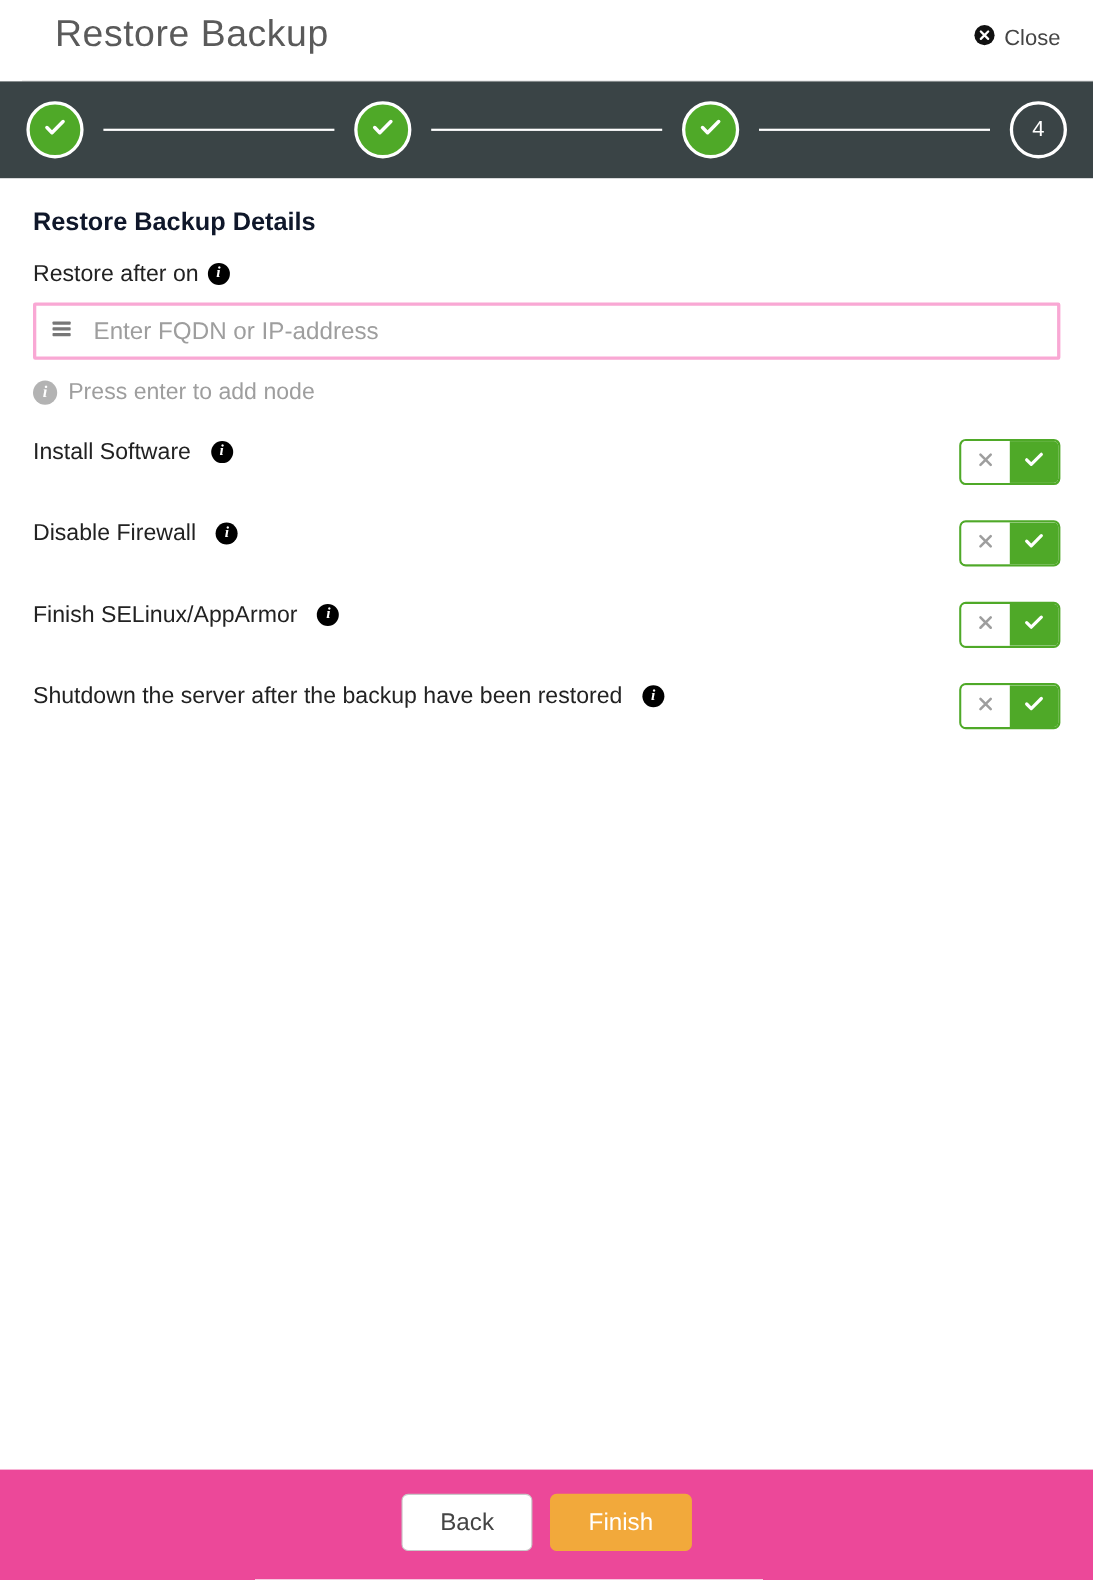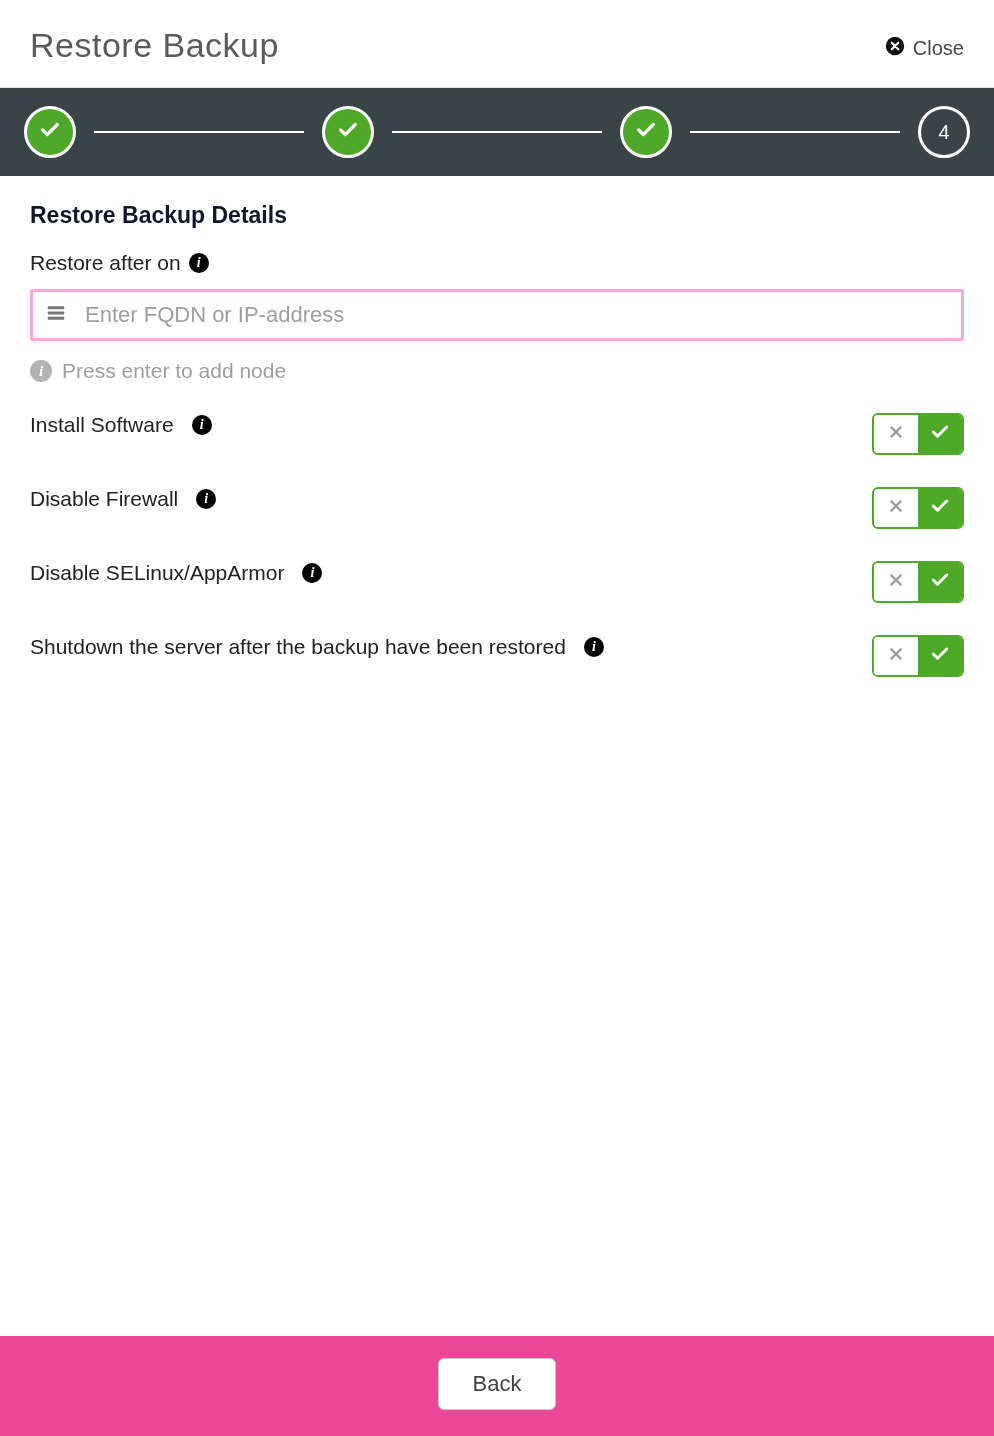--- a/index.html
+++ b/index.html
@@ -10,22 +10,23 @@
     width: 994px;
     height: 1436px;
     display: flex;
     flex-direction: column;
   }
   
   .header {
     display: flex;
     align-items: flex-start;
     justify-content: space-between;
-    padding: 26px 30px 22px 30px;
+    padding: 12px 30px 22px 30px;
     border-bottom: 1px solid #e6e6e6;
+    margin-left: 20px;
   }
   .header h1 {
     font-weight: 300;
     font-size: 34px;
     color: #5a5a5a;
     letter-spacing: 0.5px;
   }
   .close-btn {
     display: flex;
     align-items: center;
@@ -291,21 +292,21 @@
       <div class="half on">
           <span><svg viewBox="0 0 24 24">
               <path d="M20 6L9 17l-5-5" stroke="#fff" stroke-width="3.5" fill="none" stroke-linecap="round" stroke-linejoin="round"></path>
             </svg></span>
         </div>
     </div>
   </div>
 
   <div class="option-row">
     <div class="label-wrap">
-      <span>Disable SELinux/AppArmor</span>
+      <span>Finish SELinux/AppArmor</span>
       <span class="info-icon">i</span>
     </div>
     <div class="toggle">
       <div class="half off">
           <span><svg viewBox="0 0 24 24">
               <path d="M5 5l14 14M19 5L5 19" stroke="#9e9e9e" stroke-width="3.5" stroke-linecap="round"></path>
             </svg></span>
         </div>
       <div class="half on">
           <span><svg viewBox="0 0 24 24">
@@ -331,13 +332,14 @@
               <path d="M20 6L9 17l-5-5" stroke="#fff" stroke-width="3.5" fill="none" stroke-linecap="round" stroke-linejoin="round"></path>
             </svg></span>
         </div>
     </div>
   </div>
 
 </div>
 
 <div class="footer">
   <button class="btn btn-back">Back</button>
+  <button class="btn btn-finish">Finish</button>
 </div>
 
 </body></html>

